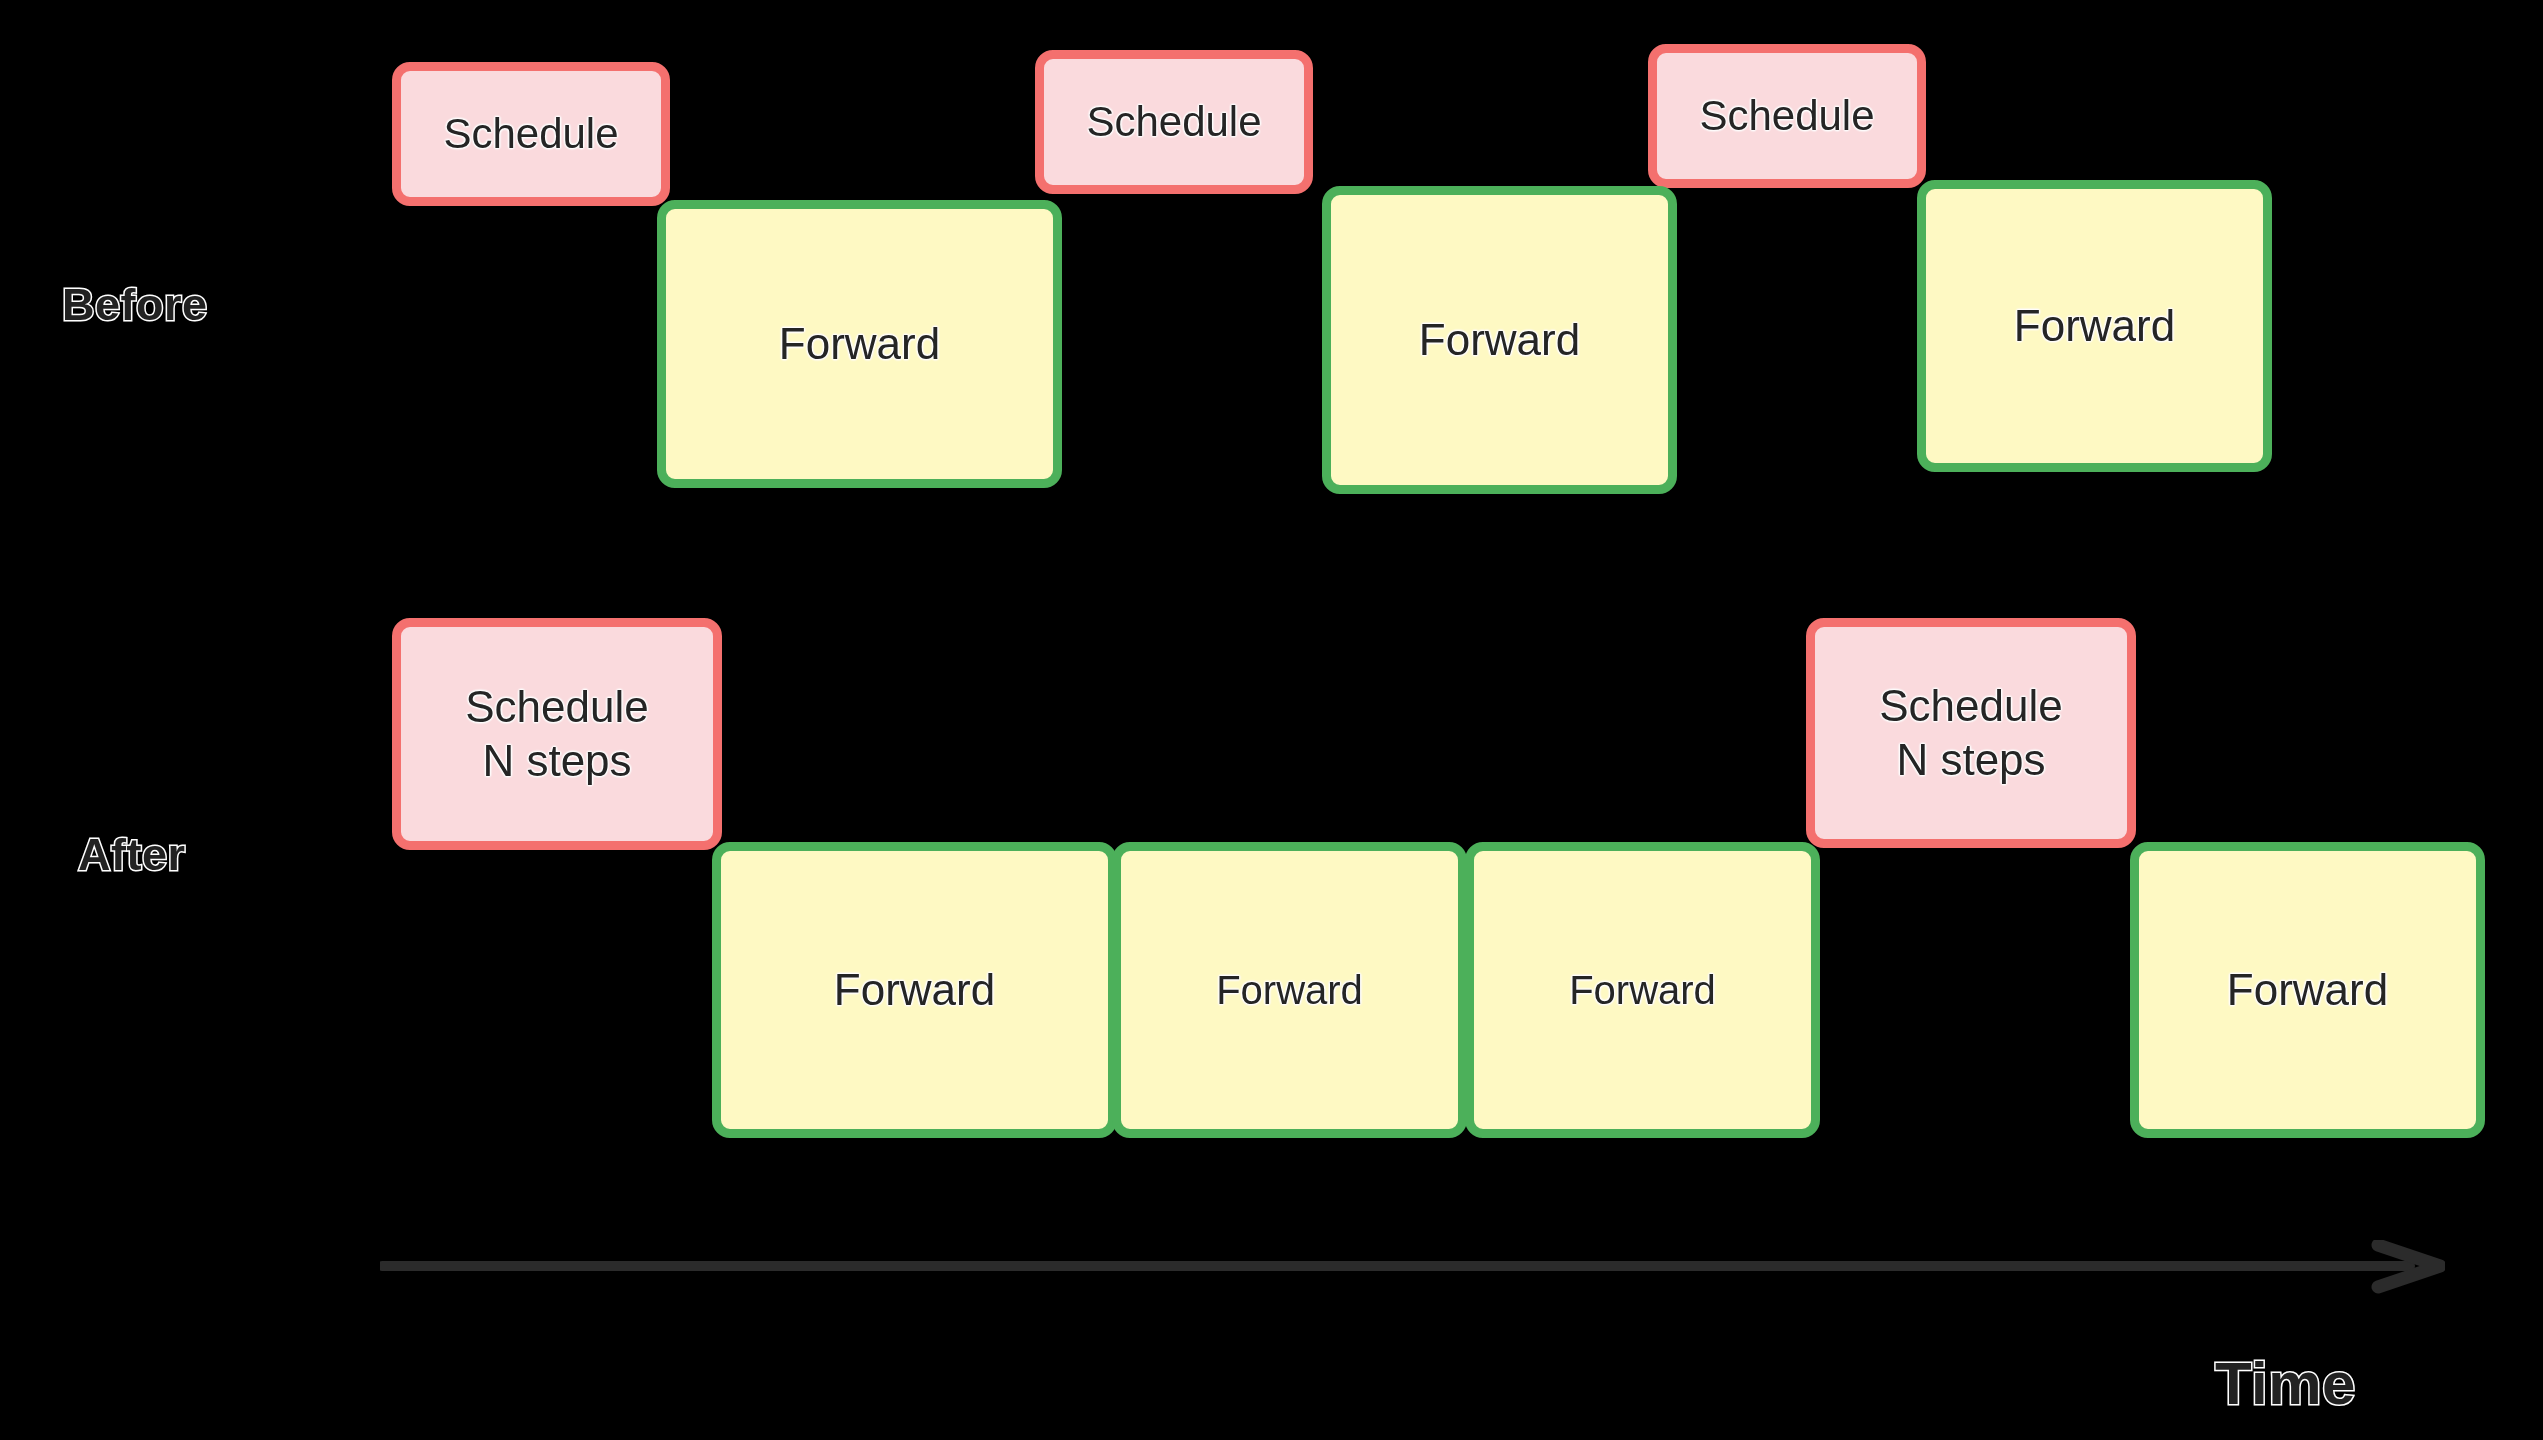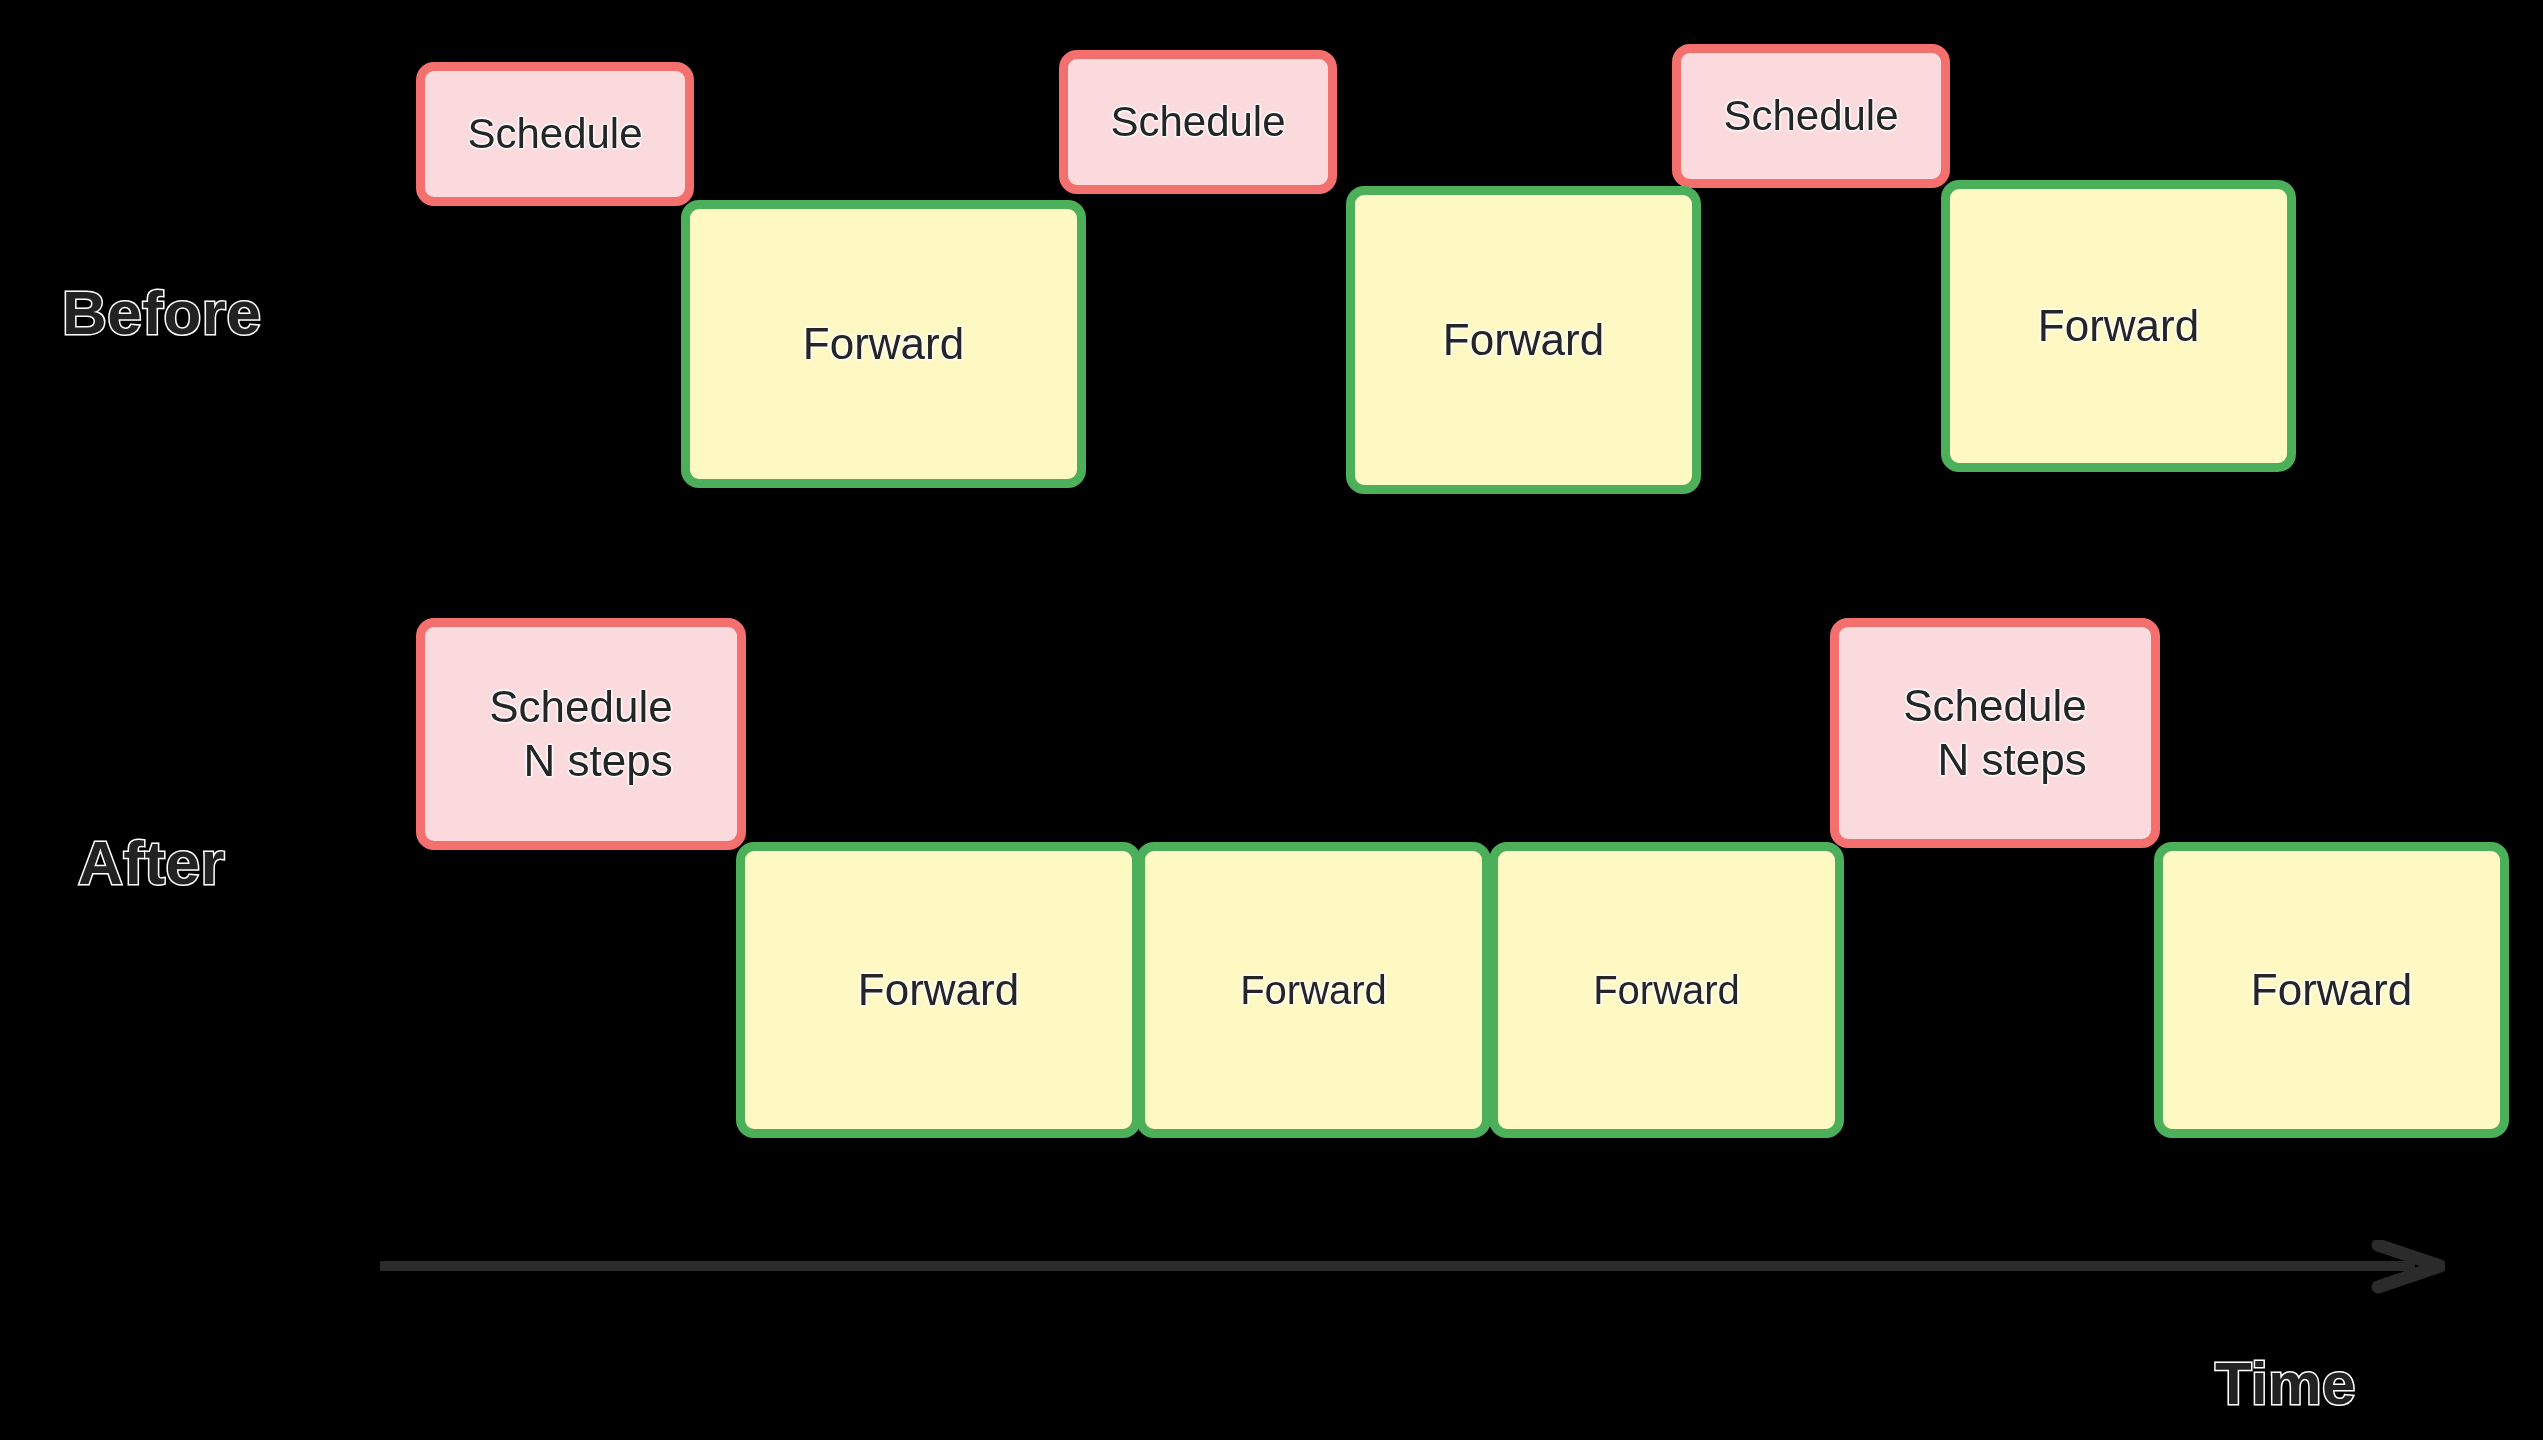--- a/index.html
+++ b/index.html
@@ -18,44 +18,43 @@
   #diagram {
     position: relative;
     width: 2543px;
     height: 1440px;
     background: #000000;
   }
 
   
   .row-label {
     position: absolute;
-    font-size: 62px;
+    font-size: 45px;
     font-weight: 700;
     color: #222222;
     letter-spacing: 0.5px;
     -webkit-text-stroke: 3px #ffffff;
     paint-order: stroke fill;
     white-space: nowrap;
     line-height: 1;
   }
   #label-before { left: 62px;  top: 282px; }
   #label-after  { left: 78px;  top: 832px; }
   #label-time   { left: 2215px; top: 1354px; font-size: 60px; }
 
   
   .block {
     position: absolute;
     box-sizing: border-box;
     display: flex;
     align-items: center;
     justify-content: center;
-    text-align: right;
+    text-align: center;
     border-radius: 18px;
     border-style: solid;
-    margin-left: 24px;
   }
   .block .block-label {
     color: #252525;
     font-weight: 400;
     line-height: 1.22;
     text-shadow:
        0 0 3px #ffffff, 0 0 3px #ffffff,
        1px 0 2px #ffffff, -1px 0 2px #ffffff,
        0 1px 2px #ffffff, 0 -1px 2px #ffffff;
     white-space: pre-line;

